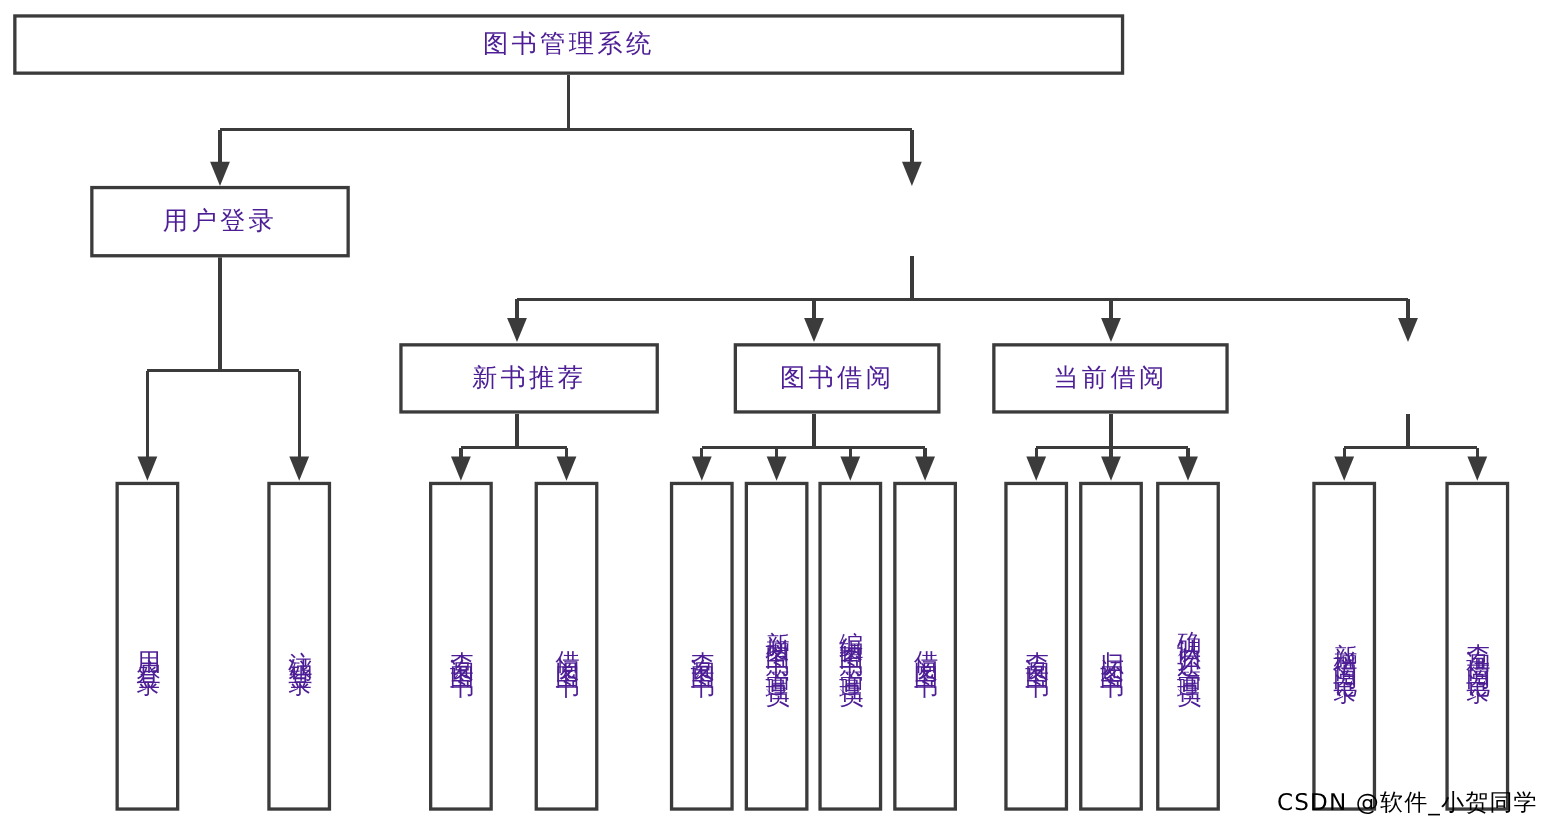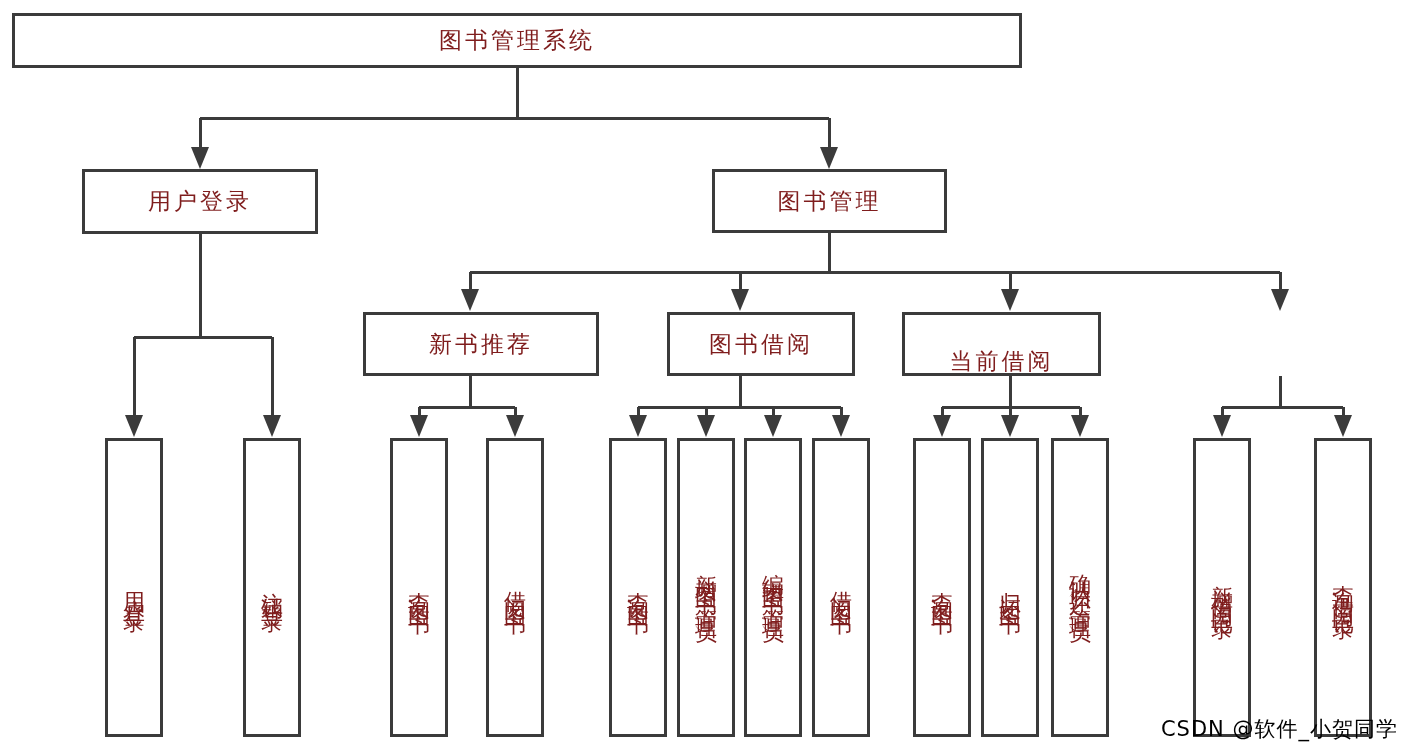--- a/index.html
+++ b/index.html
@@ -12,41 +12,41 @@
   }
   #connectors{position:absolute;left:0;top:0;width:1405px;height:747px;}
   .node{
     position:absolute;
     box-sizing:border-box;
     border:3px solid #3b3b3b;
     background:#ffffff;
     display:flex;
     align-items:center;
     justify-content:center;
-    color:#7f1d1d;
+    color:#4c1d95;
   }
   .h-node span{
     font-size:23px;
     letter-spacing:3px;
     white-space:nowrap;
     line-height:1;
   }
   .v-node span{
     writing-mode:vertical-rl;
     text-orientation:mixed;
     font-size:22px;
     letter-spacing:7px;
     line-height:1;
   }
   .root-node{left:12px;top:13px;width:1010px;height:55px;}
   .n-user-login{left:82px;top:169px;width:236px;height:65px;}
   .n-book-mgmt{left:712px;top:169px;width:235px;height:64px;}
   .n-new-book{left:363px;top:312px;width:236px;height:64px;}
   .n-book-borrow{left:667px;top:312px;width:188px;height:64px;}
-  .n-current-borrow{left:902px;top:312px;width:199px;height:64px;align-items:flex-end;}
+  .n-current-borrow{left:902px;top:312px;width:215px;height:64px;}
   .n-borrow-record{left:1173px;top:312px;width:214px;height:64px;}
   .leaf{top:438px;width:58px;height:299px;}
   .l1{left:105px;}  .l2{left:243px;}
   .l3{left:390px;}  .l4{left:486px;}
   .l5{left:609px;}  .l6{left:677px;}
   .l7{left:744px;}  .l8{left:812px;}
   .l9{left:913px;}  .l10{left:981px;} .l11{left:1051px;}
   .l12{left:1193px;} .l13{left:1314px;}
   #watermark{
     position:absolute;
@@ -109,23 +109,20 @@
     </g>
   </svg>
 
   <div class="node h-node root-node">
     <span>图书管理系统</span>
   </div>
 
   <div class="node h-node n-user-login">
     <span>用户登录</span>
   </div>
-  <div class="node h-node n-book-mgmt">
-    <span>图书管理</span>
-  </div>
 
   <div class="node h-node n-new-book">
     <span>新书推荐</span>
   </div>
   <div class="node h-node n-book-borrow">
     <span>图书借阅</span>
   </div>
   <div class="node h-node n-current-borrow">
     <span>当前借阅</span>
   </div>

